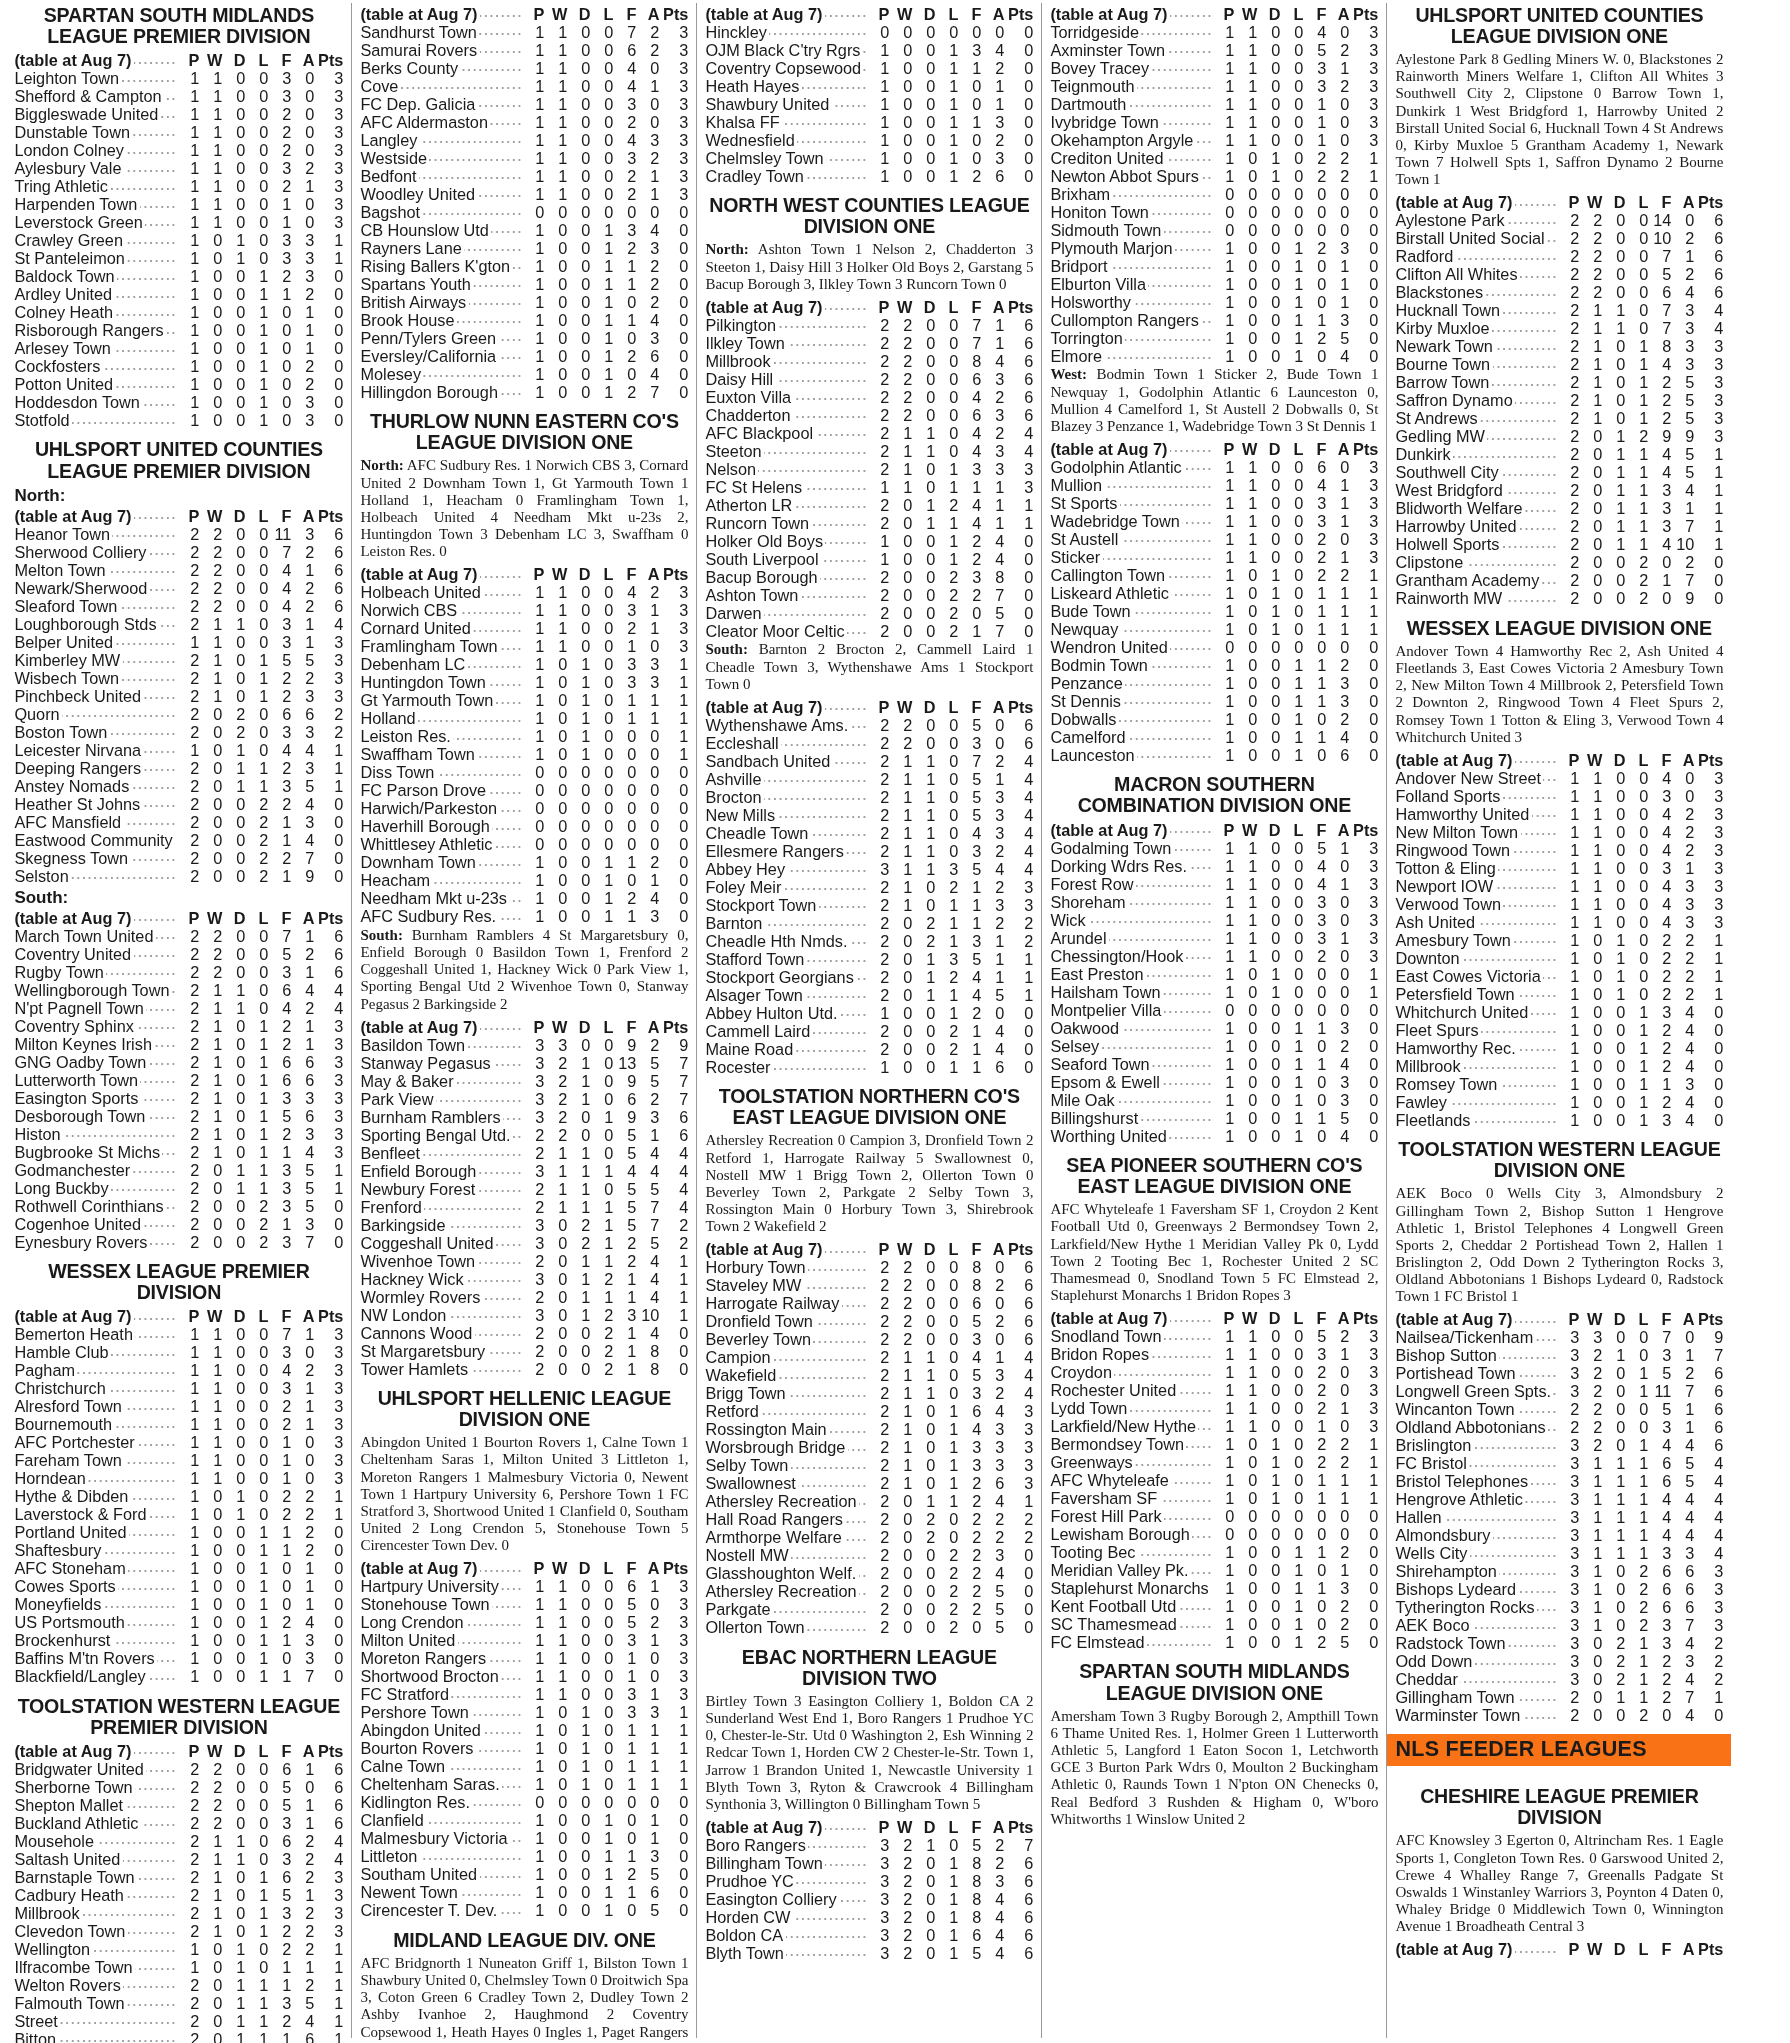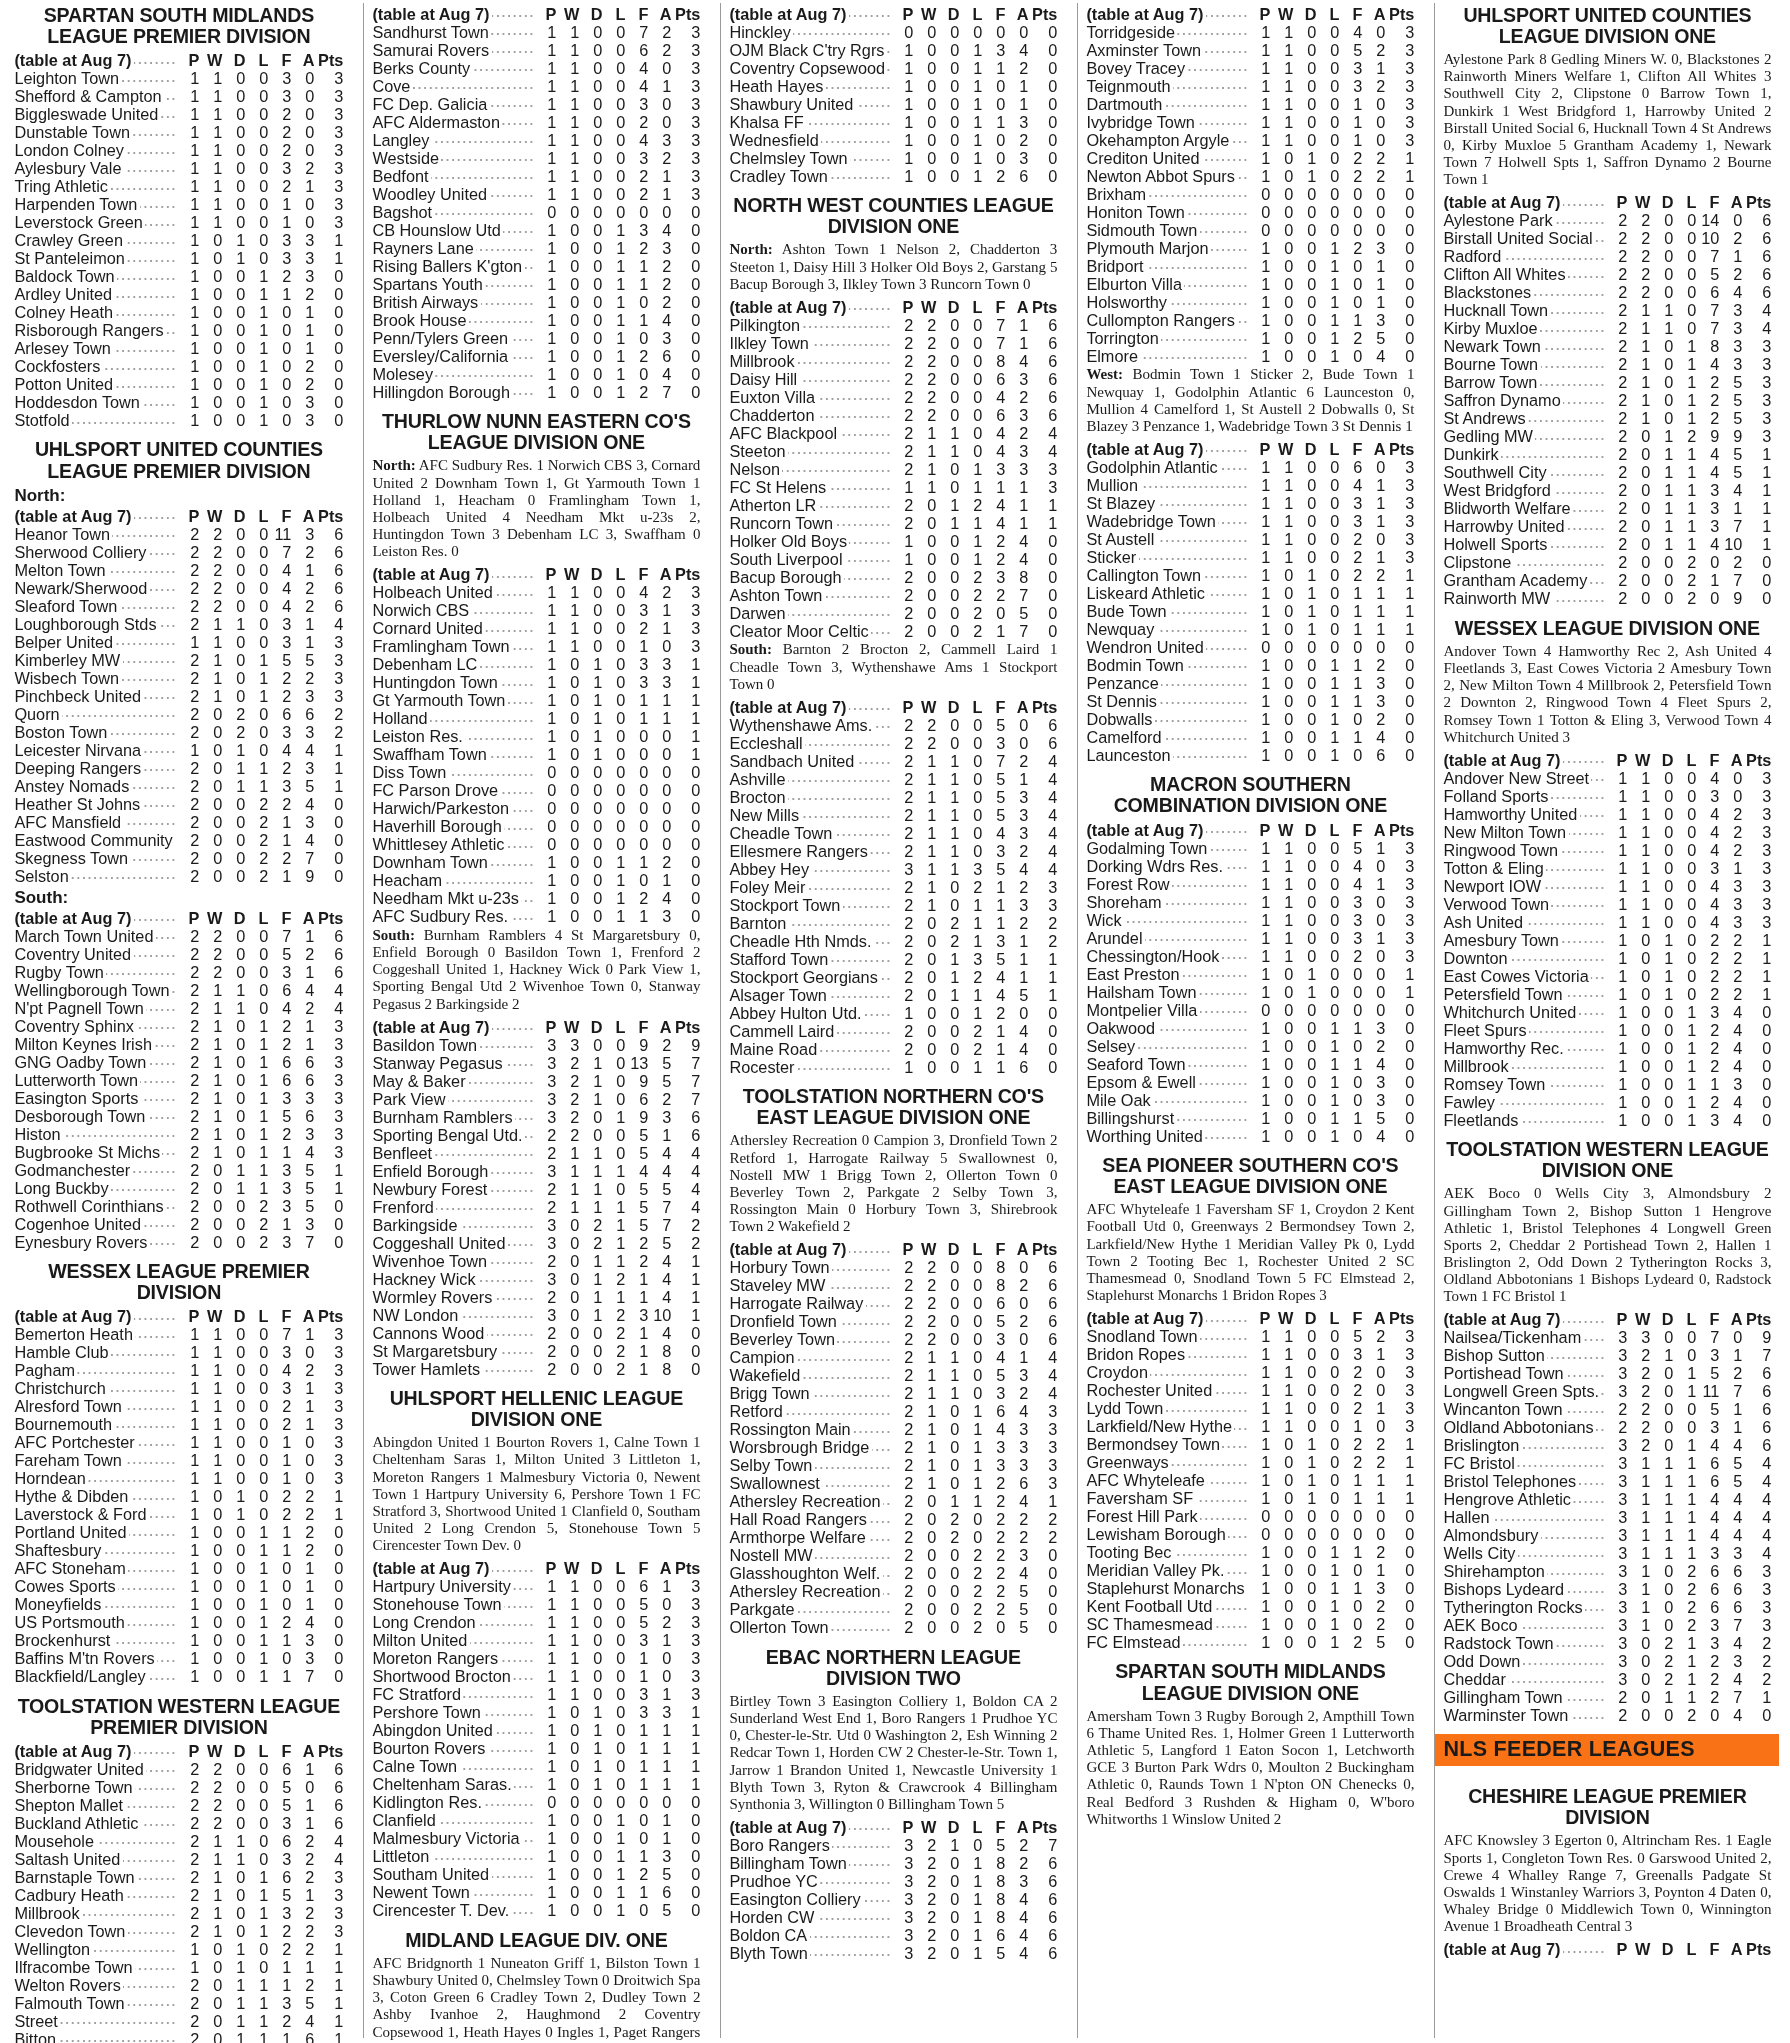--- a/index.html
+++ b/index.html
@@ -10,21 +10,21 @@
     width:1790px;
     height:2043px;
     overflow:hidden;
   }
   .page{
     width:1460px;
     height:2043px;
     box-sizing:border-box;
     padding:3.2px 6.4px 4.8px 6.4px;
     display:flex;
-    gap:12px;
+    gap:0px;
   }
   .col{
     width:345px;
     flex:0 0 345px;
     box-sizing:border-box;
     padding:0 8px;
     position:relative;
   }
   .col + .col{ border-left:1.2px solid #9a9a9a; }
 
@@ -3111,21 +3111,21 @@
             <td class="c-team"><span class="nm">Mullion</span></td>
             <td class="c-num">1</td>
             <td class="c-num">1</td>
             <td class="c-num">0</td>
             <td class="c-num">0</td>
             <td class="c-num">4</td>
             <td class="c-num">1</td>
             <td class="c-pts">3</td>
           </tr>
           <tr>
-            <td class="c-team"><span class="nm">St Blazey</span></td>
+            <td class="c-team"><span class="nm">St Sports</span></td>
             <td class="c-num">1</td>
             <td class="c-num">1</td>
             <td class="c-num">0</td>
             <td class="c-num">0</td>
             <td class="c-num">3</td>
             <td class="c-num">1</td>
             <td class="c-pts">3</td>
           </tr>
           <tr>
             <td class="c-team"><span class="nm">Wadebridge Town</span></td>

